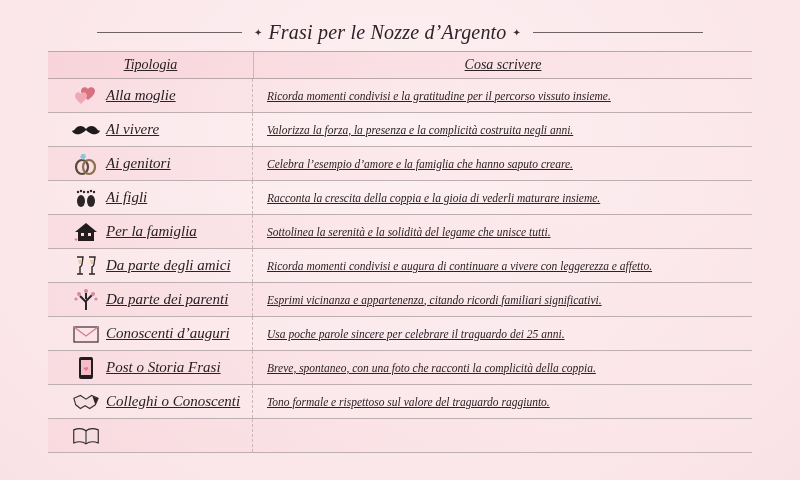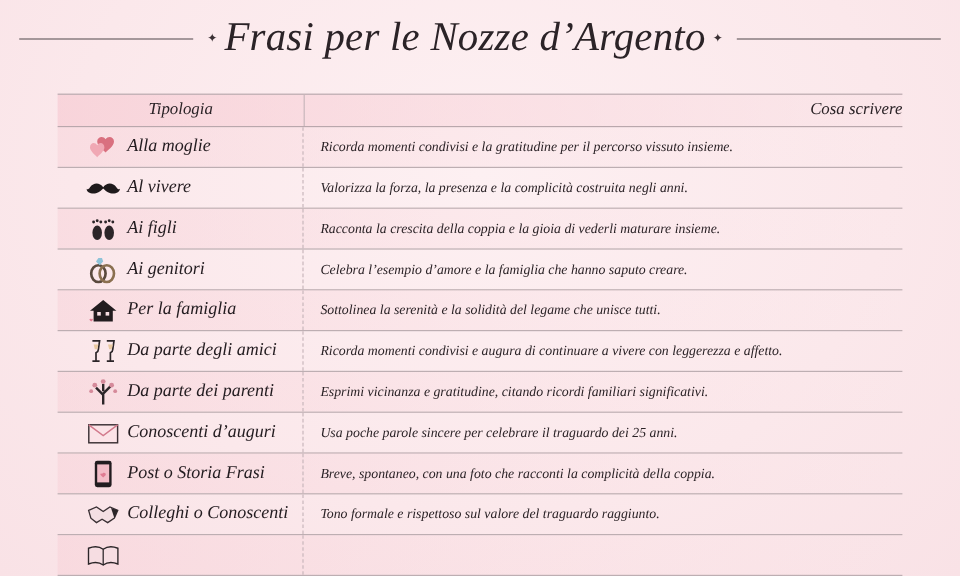--- a/index.html
+++ b/index.html
@@ -16,34 +16,34 @@
       display: flex; align-items: center; justify-content: center;
     }
     .title-line {
       height: 1px; background: #6d6266; flex: 0 0 auto;
     }
     .title-line.left { width: 145px; margin-right: 6px; }
     .title-line.right { width: 170px; margin-left: 6px; }
     .title-star { font-size: 10px; color: #3a3034; margin: 0 6px; }
     .title-text {
       font-family: "Liberation Serif", "DejaVu Serif", serif;
-      font-style: italic; font-size: 34px; color: #2b2327; letter-spacing: 0.2px;
+      font-style: italic; font-size: 20px; color: #2b2327; letter-spacing: 0.2px;
       white-space: nowrap;
     }
     .table {
-      position: absolute; left: 48px; top: 78px; width: 704px;
+      position: absolute; left: 48px; top: 51px; width: 704px; text-decoration: underline;
     }
     .hdr {
       height: 26px; display: flex; align-items: center;
       border-top: 1px solid #b9a7ac; border-bottom: 1px solid #b9a7ac;
       background: linear-gradient(90deg, rgba(246,196,205,0.55) 0%, rgba(248,210,217,0.45) 60%, rgba(248,214,220,0.15) 100%);
     }
     .hdr .c1, .row .c1 { width: 205px; }
     .hdr .c1 { text-align: center; font-style: italic; font-size: 14px; font-family: "Liberation Serif", serif; border-right: 1px solid #c9b7bc; height: 26px; line-height: 26px; }
-    .hdr .c2 { flex: 1; text-align: right; font-style: italic; font-size: 14px; font-family: "Liberation Serif", serif; }
+    .hdr .c2 { flex: 1; text-align: center; font-style: italic; font-size: 14px; font-family: "Liberation Serif", serif; }
     .row {
       height: 33px; display: flex; align-items: center;
       border-bottom: 1px solid #bdaeb2;
     }
     .row:nth-child(odd) { background: linear-gradient(90deg, rgba(246,200,208,0.35) 0%, rgba(250,220,225,0.2) 70%, rgba(250,225,230,0) 100%); }
     .row .c1 {
       display: flex; align-items: center; height: 33px;
       border-right: 1px dashed #c9b7bc; box-sizing: border-box; padding-left: 24px;
     }
     .row .icon { width: 28px; height: 24px; display: inline-flex; align-items: center; justify-content: center; margin-right: 6px; }
@@ -87,20 +87,34 @@
     <div class="row">
       <div class="c1">
           <span class="icon">
         <svg width="28" height="14" viewBox="0 0 28 14">
               <path d="M14 6c-3-4-8-4-11 0-1 2-3 2-3 1 0 3 4 5 8 4 3-1 5-3 6-4 1 1 3 3 6 4 4 1 8-1 8-4 0 1-2 1-3-1-3-4-8-4-11 0z" fill="#1f1a1c"></path>
             </svg>
       </span>
           <span class="lbl">Al vivere</span>
         </div>
       <div class="c2">Valorizza la forza, la presenza e la complicità costruita negli anni.</div>
+    </div>
+
+    <div class="row">
+      <div class="c1">
+          <span class="icon">
+        <svg width="26" height="24" viewBox="0 0 26 24">
+              <ellipse cx="9" cy="15" rx="6" ry="7" fill="none" stroke="#5a4a3e" stroke-width="2.2"></ellipse>
+              <ellipse cx="16" cy="15" rx="6" ry="7" fill="none" stroke="#8a7050" stroke-width="2.2"></ellipse>
+              <path d="M7 5l2-3 3 0 1 3-3 3z" fill="#8fc3d8"></path>
+            </svg>
+      </span>
+          <span class="lbl">Ai genitori</span>
+        </div>
+      <div class="c2">Celebra l’esempio d’amore e la famiglia che hanno saputo creare.</div>
     </div>
 
     <div class="row">
       <div class="c1">
           <span class="icon">
         <svg width="26" height="22" viewBox="0 0 26 22">
               <ellipse cx="8" cy="14" rx="4" ry="6" fill="#2b2528"></ellipse>
               <ellipse cx="18" cy="14" rx="4" ry="6" fill="#2b2528"></ellipse>
               <circle cx="5" cy="5" r="1.2" fill="#2b2528"></circle>
               <circle cx="8" cy="4" r="1.2" fill="#2b2528"></circle>
@@ -111,34 +125,20 @@
             </svg>
       </span>
           <span class="lbl">Ai figli</span>
         </div>
       <div class="c2">Racconta la crescita della coppia e la gioia di vederli maturare insieme.</div>
     </div>
 
     <div class="row">
       <div class="c1">
           <span class="icon">
-        <svg width="26" height="24" viewBox="0 0 26 24">
-              <ellipse cx="9" cy="15" rx="6" ry="7" fill="none" stroke="#5a4a3e" stroke-width="2.2"></ellipse>
-              <ellipse cx="16" cy="15" rx="6" ry="7" fill="none" stroke="#8a7050" stroke-width="2.2"></ellipse>
-              <path d="M7 5l2-3 3 0 1 3-3 3z" fill="#8fc3d8"></path>
-            </svg>
-      </span>
-          <span class="lbl">Ai genitori</span>
-        </div>
-      <div class="c2">Celebra l’esempio d’amore e la famiglia che hanno saputo creare.</div>
-    </div>
-
-    <div class="row">
-      <div class="c1">
-          <span class="icon">
         <svg width="26" height="22" viewBox="0 0 26 22">
               <path d="M13 2L2 11h3v9h16v-9h3z" fill="#221c1f"></path>
               <rect x="8" y="12" width="3" height="3" fill="#f6dde2"></rect>
               <rect x="15" y="12" width="3" height="3" fill="#f6dde2"></rect>
               <path d="M3 18c1-1 2 0 1 1l-1 1-1-1c-1-1 0-2 1-1z" fill="#e07b92"></path>
             </svg>
       </span>
           <span class="lbl">Per la famiglia</span>
         </div>
       <div class="c2">Sottolinea la serenità e la solidità del legame che unisce tutti.</div>
@@ -166,21 +166,21 @@
               <path d="M13 22V12M13 14l-6-6M13 13l6-6M13 11V5" stroke="#2b2528" stroke-width="2" fill="none"></path>
               <circle cx="6" cy="6" r="2" fill="#d58a9a"></circle>
               <circle cx="20" cy="6" r="2" fill="#d58a9a"></circle>
               <circle cx="13" cy="3" r="2" fill="#d58a9a"></circle>
               <circle cx="3" cy="11" r="1.6" fill="#d58a9a"></circle>
               <circle cx="23" cy="11" r="1.6" fill="#d58a9a"></circle>
             </svg>
       </span>
           <span class="lbl">Da parte dei parenti</span>
         </div>
-      <div class="c2">Esprimi vicinanza e gratitudine, citando ricordi familiari significativi.</div>
+      <div class="c2">Esprimi vicinanza e appartenenza, citando ricordi familiari significativi.</div>
     </div>
 
     <div class="row">
       <div class="c1">
           <span class="icon">
         <svg width="28" height="20" viewBox="0 0 28 20">
               <rect x="2" y="3" width="24" height="15" fill="#fbe3e7" stroke="#3a3034" stroke-width="1.2"></rect>
               <path d="M2 3l12 9 12-9" fill="none" stroke="#d27a8c" stroke-width="1.2"></path>
             </svg>
       </span>

